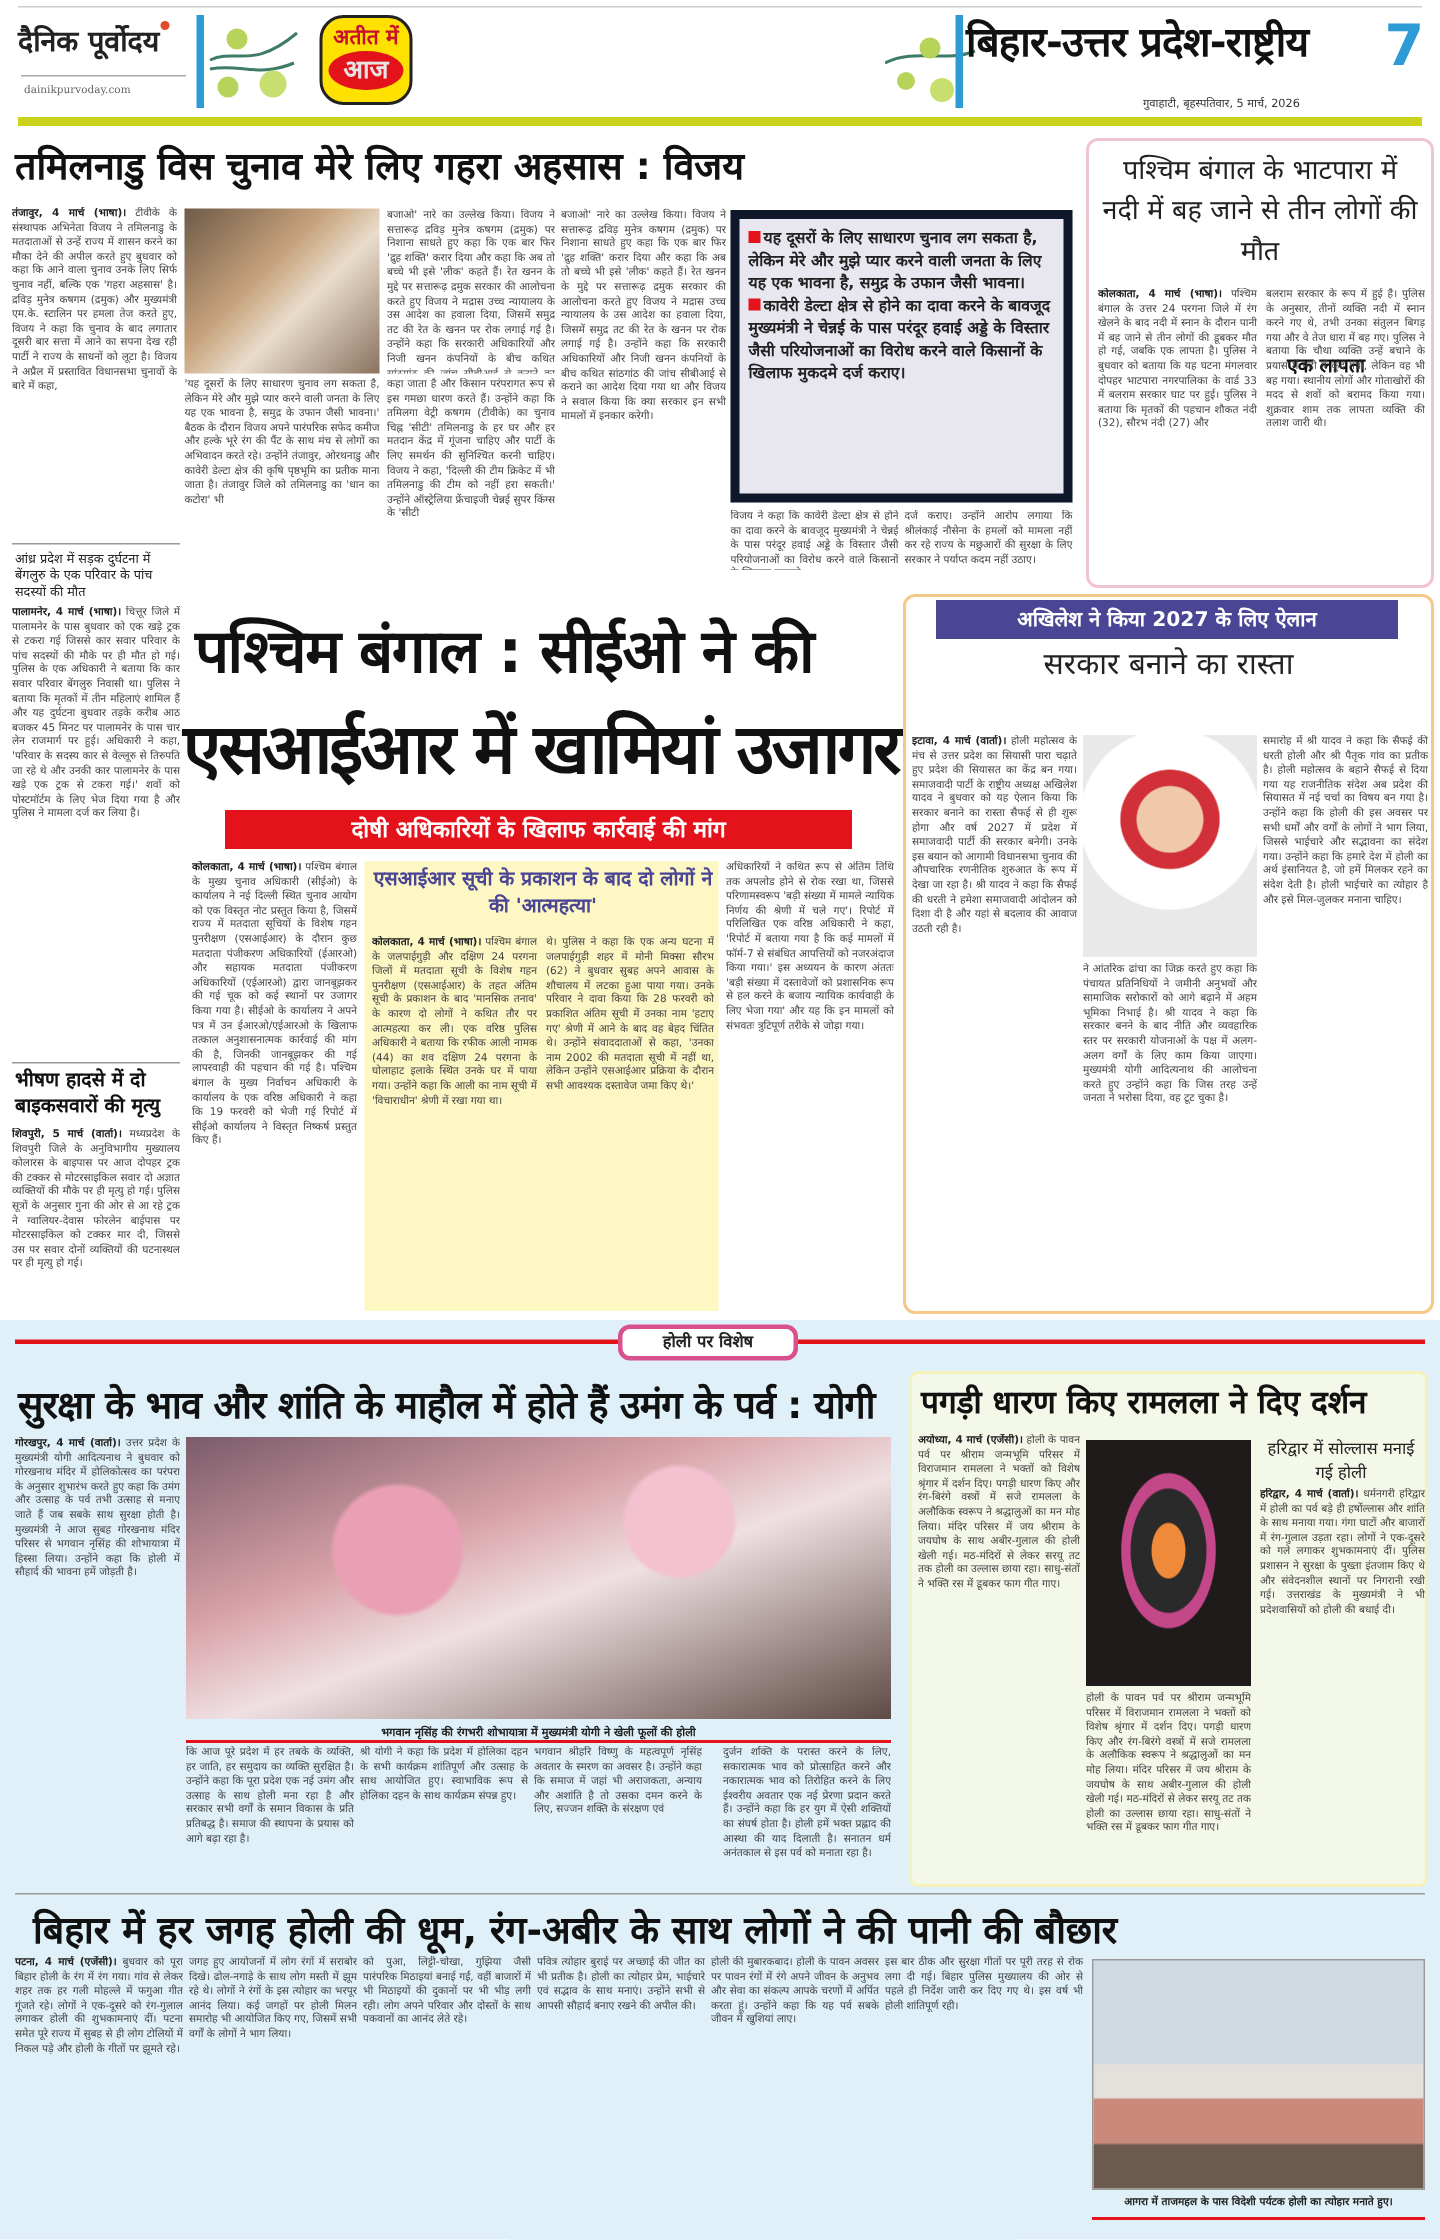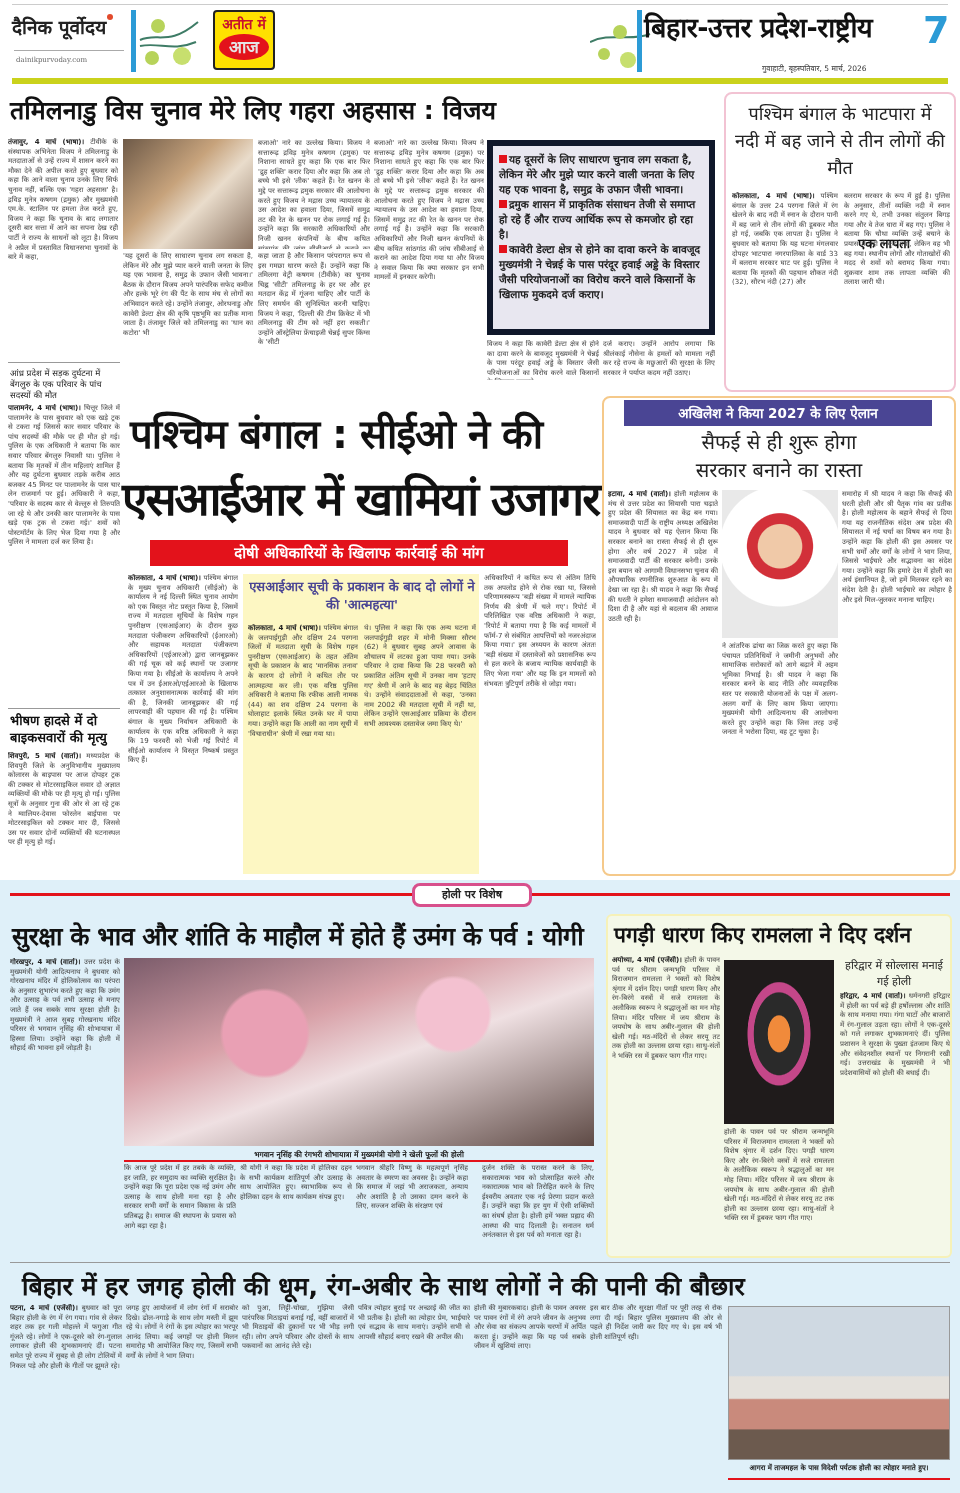--- a/index.html
+++ b/index.html
@@ -11,21 +11,21 @@
 
   
   .masthead { left: 0; top: 0; width: 960px; height: 88px; }
   .topline { left: 12px; top: 4px; width: 936px; height: 1px; background: #ccc; }
   .logo { left: 12px; top: 14px; font-family: "DejaVu Serif", serif; font-weight: bold; font-size: 19px; color: #222; }
   .logo-dot { display:inline-block; width:6px; height:6px; border-radius:50%; background:#e24a2c; vertical-align: top; margin-left:1px; }
   .logo-url { left: 16px; top: 56px; font-size: 7px; color: #666; font-family: "DejaVu Serif", serif; }
   .logo-rule { left: 14px; top: 50px; width: 110px; height: 1px; background: #aaa; }
   .blue-bar { width: 5px; background: #2c9bd6; }
   .vine { width: 62px; height: 58px; }
-  .atit-box { left: 213px; top: 10px; width: 62px; height: 60px; background: #ffe100; border: 2px solid #222; border-radius: 4px; text-align: center; }
+  .atit-box { left: 213px; top: 10px; width: 62px; height: 60px; background: #ffe100; border: 2px solid #222; border-radius: 16px; text-align: center; }
   .atit-top { font-size: 14px; font-weight: bold; color: #c8102e; margin-top: 2px; }
   .atit-oval { width: 50px; height: 26px; margin: 1px auto 0; border-radius: 50%; background: #e3121b; color: #e5e5e5; font-size: 17px; font-weight: bold; line-height: 26px; }
   .today-list { left: 282px; top: 12px; font-size: 11.5px; line-height: 18px; color: #222; }
   .today-list b { font-weight: bold; }
   .section-title { left: 644px; top: 8px; font-size: 27px; font-weight: bold; color: #111; letter-spacing: -0.5px; }
   .page-num { left: 923px; top: 8px; font-size: 38px; font-weight: bold; color: #2c9bd6; }
   .masthead-date { left: 762px; top: 63px; font-size: 7.5px; color: #333; }
   .green-rule { left: 12px; top: 78px; width: 936px; height: 6px; background: #cad21c; }
 
   
@@ -92,21 +92,20 @@
   <span>टीवीके के संस्थापक अभिनेता विजय ने तमिलनाडु के मतदाताओं से उन्हें राज्य में शासन करने का मौका देने की अपील करते हुए बुधवार को कहा कि आने वाला चुनाव उनके लिए सिर्फ चुनाव नहीं, बल्कि एक 'गहरा अहसास' है। द्रविड़ मुनेत्र कषगम (द्रमुक) और मुख्यमंत्री एम.के. स्टालिन पर हमला तेज करते हुए, विजय ने कहा कि चुनाव के बाद लगातार दूसरी बार सत्ता में आने का सपना देख रही पार्टी ने राज्य के साधनों को लूटा है। विजय ने अप्रैल में प्रस्तावित विधानसभा चुनावों के बारे में कहा,</span>
 </div>
 <div class="abs photo" style="left:123px;top:139px;width:130px;height:110px;"></div>
 <div class="col body-text" style="left:123px;top:252px;width:130px;height:106px;">'यह दूसरों के लिए साधारण चुनाव लग सकता है, लेकिन मेरे और मुझे प्यार करने वाली जनता के लिए यह एक भावना है, समुद्र के उफान जैसी भावना।' बैठक के दौरान विजय अपने पारंपरिक सफेद कमीज और हल्के भूरे रंग की पैंट के साथ मंच से लोगों का अभिवादन करते रहे। उन्होंने तंजावुर, ओरथनाडु और कावेरी डेल्टा क्षेत्र की कृषि पृष्ठभूमि का प्रतीक माना जाता है। तंजावुर जिले को तमिलनाडु का 'धान का कटोरा' भी</div>
 <div class="col body-text" style="left:258px;top:252px;width:112px;height:106px;">कहा जाता है और किसान परंपरागत रूप से इस गमछा धारण करते हैं। उन्होंने कहा कि तमिलगा वेट्री कषगम (टीवीके) का चुनाव चिह्न 'सीटी' तमिलनाडु के हर घर और हर मतदान केंद्र में गूंजना चाहिए और पार्टी के लिए समर्थन की सुनिश्चित करनी चाहिए। विजय ने कहा, 'दिल्ली की टीम क्रिकेट में भी तमिलनाडु की टीम को नहीं हरा सकती।' उन्होंने ऑस्ट्रेलिया फ्रेंचाइजी चेन्नई सुपर किंग्स के 'सीटी</div>
 <div class="col body-text" style="left:258px;top:139px;width:112px;height:110px;">बजाओ' नारे का उल्लेख किया। विजय ने सत्तारूढ़ द्रविड़ मुनेत्र कषगम (द्रमुक) पर निशाना साधते हुए कहा कि एक बार फिर 'द्रुह शक्ति' करार दिया और कहा कि अब तो बच्चे भी इसे 'लीक' कहते हैं। रेत खनन के मुद्दे पर सत्तारूढ़ द्रमुक सरकार की आलोचना करते हुए विजय ने मद्रास उच्च न्यायालय के उस आदेश का हवाला दिया, जिसमें समुद्र तट की रेत के खनन पर रोक लगाई गई है। उन्होंने कहा कि सरकारी अधिकारियों और निजी खनन कंपनियों के बीच कथित सांठगांठ की जांच सीबीआई से कराने का आदेश दिया गया था और विजय ने सवाल किया कि क्या सरकार इन सभी मामलों में इनकार करेगी।</div>
 <div class="col body-text" style="left:374px;top:139px;width:110px;height:219px;">बजाओ' नारे का उल्लेख किया। विजय ने सत्तारूढ़ द्रविड़ मुनेत्र कषगम (द्रमुक) पर निशाना साधते हुए कहा कि एक बार फिर 'द्रुह शक्ति' करार दिया और कहा कि अब तो बच्चे भी इसे 'लीक' कहते हैं। रेत खनन के मुद्दे पर सत्तारूढ़ द्रमुक सरकार की आलोचना करते हुए विजय ने मद्रास उच्च न्यायालय के उस आदेश का हवाला दिया, जिसमें समुद्र तट की रेत के खनन पर रोक लगाई गई है। उन्होंने कहा कि सरकारी अधिकारियों और निजी खनन कंपनियों के बीच कथित सांठगांठ की जांच सीबीआई से कराने का आदेश दिया गया था और विजय ने सवाल किया कि क्या सरकार इन सभी मामलों में इनकार करेगी।</div>
 
 <div class="abs callout" style="left:487px;top:140px;width:228px;height:195px;">
   <div><span class="red-sq"></span><span>यह दूसरों के लिए साधारण चुनाव लग सकता है, लेकिन मेरे और मुझे प्यार करने वाली जनता के लिए यह एक भावना है, समुद्र के उफान जैसी भावना।</span></div>
-  <div><span class="red-sq"></span><span>द्रमुक शासन में प्राकृतिक संसाधन तेजी से समाप्त हो रहे हैं और राज्य आर्थिक रूप से कमजोर हो रहा है।</span></div>
   <div><span class="red-sq"></span><span>कावेरी डेल्टा क्षेत्र से होने का दावा करने के बावजूद मुख्यमंत्री ने चेन्नई के पास परंदूर हवाई अड्डे के विस्तार जैसी परियोजनाओं का विरोध करने वाले किसानों के खिलाफ मुकदमे दर्ज कराए।</span></div>
 </div>
 <div class="col body-text" style="left:487px;top:340px;width:112px;height:40px;">विजय ने कहा कि कावेरी डेल्टा क्षेत्र से होने का दावा करने के बावजूद मुख्यमंत्री ने चेन्नई के पास परंदूर हवाई अड्डे के विस्तार जैसी परियोजनाओं का विरोध करने वाले किसानों के खिलाफ मुकदमे</div>
 <div class="col body-text" style="left:603px;top:340px;width:112px;height:40px;">दर्ज कराए। उन्होंने आरोप लगाया कि श्रीलंकाई नौसेना के हमलों को मामला नहीं कर रहे राज्य के मछुआरों की सुरक्षा के लिए सरकार ने पर्याप्त कदम नहीं उठाए।</div>
 
 <div class="abs boxed" style="left:724px;top:92px;width:232px;height:300px;"></div>
 <div class="abs" style="left:734px;top:100px;width:212px;font-size:18px;line-height:27px;text-align:center;color:#222;">पश्चिम बंगाल के भाटपारा में नदी में बह जाने से तीन लोगों की मौत</div>
 <div class="col body-text" style="left:732px;top:192px;width:106px;height:185px;">
   <span class="dateline">कोलकाता, 4 मार्च (भाषा)।</span>
   <span>पश्चिम बंगाल के उत्तर 24 परगना जिले में रंग खेलने के बाद नदी में स्नान के दौरान पानी में बह जाने से तीन लोगों की डूबकर मौत हो गई, जबकि एक लापता है। पुलिस ने बुधवार को बताया कि यह घटना मंगलवार दोपहर भाटपारा नगरपालिका के वार्ड 33 में बलराम सरकार घाट पर हुई। पुलिस ने बताया कि मृतकों की पहचान शौकत नंदी (32), सौरभ नंदी (27) और</span>
@@ -141,21 +140,20 @@
   <span class="dateline">कोलकाता, 4 मार्च (भाषा)।</span>
   <span>पश्चिम बंगाल के जलपाईगुड़ी और दक्षिण 24 परगना जिलों में मतदाता सूची के विशेष गहन पुनरीक्षण (एसआईआर) के तहत अंतिम सूची के प्रकाशन के बाद 'मानसिक तनाव' के कारण दो लोगों ने कथित तौर पर आत्महत्या कर ली। एक वरिष्ठ पुलिस अधिकारी ने बताया कि रफीक आली नामक (44) का शव दक्षिण 24 परगना के घोलाहाट इलाके स्थित उनके घर में पाया गया। उन्होंने कहा कि आली का नाम सूची में 'विचाराधीन' श्रेणी में रखा गया था।</span>
 </div>
 <div class="col body-text" style="left:364px;top:624px;width:112px;height:245px;">थे। पुलिस ने कहा कि एक अन्य घटना में जलपाईगुड़ी शहर में मोनी मिक्सा सौरभ (62) ने बुधवार सुबह अपने आवास के शौचालय में लटका हुआ पाया गया। उनके परिवार ने दावा किया कि 28 फरवरी को प्रकाशित अंतिम सूची में उनका नाम 'हटाए गए' श्रेणी में आने के बाद वह बेहद चिंतित थे। उन्होंने संवाददाताओं से कहा, 'उनका नाम 2002 की मतदाता सूची में नहीं था, लेकिन उन्होंने एसआईआर प्रक्रिया के दौरान सभी आवश्यक दस्तावेज जमा किए थे।'</div>
 <div class="col body-text" style="left:484px;top:574px;width:112px;height:300px;">अधिकारियों ने कथित रूप से अंतिम तिथि तक अपलोड होने से रोक रखा था, जिससे परिणामस्वरूप 'बड़ी संख्या में मामले न्यायिक निर्णय की श्रेणी में चले गए'। रिपोर्ट में परिलिखित एक वरिष्ठ अधिकारी ने कहा, 'रिपोर्ट में बताया गया है कि कई मामलों में फॉर्म-7 से संबंधित आपत्तियों को नजरअंदाज किया गया।' इस अध्ययन के कारण अंततः 'बड़ी संख्या में दस्तावेजों को प्रशासनिक रूप से हल करने के बजाय न्यायिक कार्यवाही के लिए भेजा गया' और यह कि इन मामलों को संभवतः त्रुटिपूर्ण तरीके से जोड़ा गया।</div>
 <div class="col body-text" style="left:600px;top:574px;width:0px;height:0px;"></div>
 
 <div class="abs boxed-orange" style="left:602px;top:396px;width:354px;height:480px;"></div>
 <div class="abs purple-band" style="left:624px;top:400px;width:308px;height:26px;font-size:13.5px;line-height:26px;">अखिलेश ने किया 2027 के लिए ऐलान</div>
 <div class="abs" style="left:606px;top:428px;width:346px;font-size:20px;line-height:28px;text-align:center;color:#222;">
-  <div>सैफई से ही शुरू होगा</div>
   <div>सरकार बनाने का रास्ता</div>
 </div>
 <div class="col body-text" style="left:608px;top:490px;width:110px;height:380px;">
   <span class="dateline">इटावा, 4 मार्च (वार्ता)।</span>
   <span>होली महोत्सव के मंच से उत्तर प्रदेश का सियासी पारा चढ़ाते हुए प्रदेश की सियासत का केंद्र बन गया। समाजवादी पार्टी के राष्ट्रीय अध्यक्ष अखिलेश यादव ने बुधवार को यह ऐलान किया कि सरकार बनाने का रास्ता सैफई से ही शुरू होगा और वर्ष 2027 में प्रदेश में समाजवादी पार्टी की सरकार बनेगी। उनके इस बयान को आगामी विधानसभा चुनाव की औपचारिक रणनीतिक शुरुआत के रूप में देखा जा रहा है। श्री यादव ने कहा कि सैफई की धरती ने हमेशा समाजवादी आंदोलन को दिशा दी है और यहां से बदलाव की आवाज उठती रही है।</span>
 </div>
 <div class="abs" style="left:722px;top:490px;width:116px;height:148px;background:radial-gradient(circle at 50% 38%, #f0c9a8 0 20%, #d23039 21% 30%, #fff 31% 55%, #e9e9e9 56%);"></div>
 <div class="col body-text" style="left:722px;top:642px;width:116px;height:228px;">ने आंतरिक ढांचा का जिक्र करते हुए कहा कि पंचायत प्रतिनिधियों ने जमीनी अनुभवों और सामाजिक सरोकारों को आगे बढ़ाने में अहम भूमिका निभाई है। श्री यादव ने कहा कि सरकार बनने के बाद नीति और व्यवहारिक स्तर पर सरकारी योजनाओं के पक्ष में अलग-अलग वर्गों के लिए काम किया जाएगा। मुख्यमंत्री योगी आदित्यनाथ की आलोचना करते हुए उन्होंने कहा कि जिस तरह उन्हें जनता ने भरोसा दिया, वह टूट चुका है।</div>
 <div class="col body-text" style="left:842px;top:490px;width:110px;height:380px;">समारोह में श्री यादव ने कहा कि सैफई की धरती होली और श्री पैतृक गांव का प्रतीक है। होली महोत्सव के बहाने सैफई से दिया गया यह राजनीतिक संदेश अब प्रदेश की सियासत में नई चर्चा का विषय बन गया है। उन्होंने कहा कि होली की इस अवसर पर सभी धर्मों और वर्गों के लोगों ने भाग लिया, जिससे भाईचारे और सद्भावना का संदेश गया। उन्होंने कहा कि हमारे देश में होली का अर्थ इंसानियत है, जो हमें मिलकर रहने का संदेश देती है। होली भाईचारे का त्योहार है और इसे मिल-जुलकर मनाना चाहिए।</div>
 

